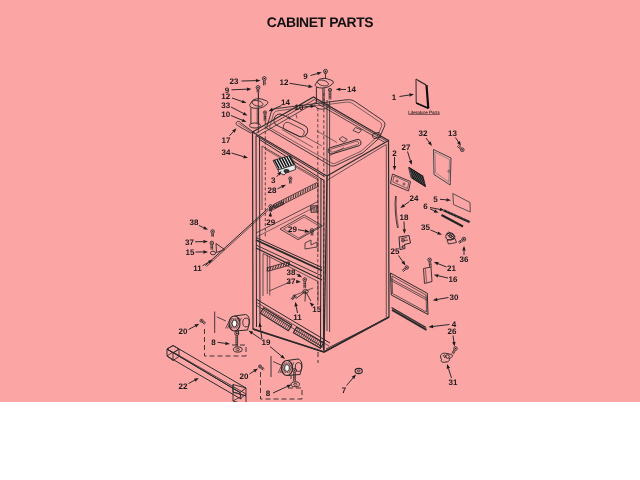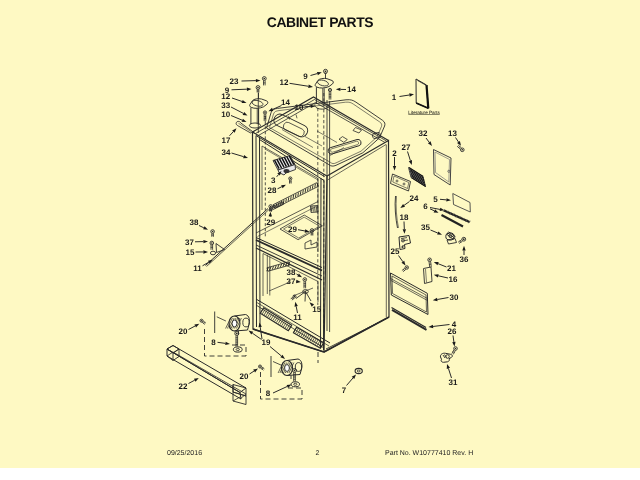--- a/index.html
+++ b/index.html
@@ -1,14 +1,14 @@
 <!DOCTYPE html>
 <html><head><meta charset="utf-8"><style>
 html,body{margin:0;padding:0;background:#fff;-webkit-font-smoothing:antialiased;}
-#page{position:relative;width:640px;height:468px;background:#fef9c3;overflow:hidden;font-family:"Liberation Sans",sans-serif;}
+#page{position:relative;width:640px;height:402px;background:#fca5a5;overflow:hidden;font-family:"Liberation Sans",sans-serif;}
 .ttl{font:bold 13.9px "Liberation Sans",sans-serif;letter-spacing:-0.4px;fill:#111;}
 .lb{font:bold 8px "Liberation Sans",sans-serif;fill:#1a1a1a;}
 .ft{font:7px "Liberation Sans",sans-serif;fill:#222;}
 .lit{font:4.6px "Liberation Sans",sans-serif;fill:#000;}
 </style></head><body>
 <div id="page">
 <svg width="640" height="480" viewBox="0 0 640 480" text-rendering="geometricPrecision">
 <text class="ttl" x="320" y="26.6" text-anchor="middle">CABINET PARTS</text>
 <path d="M252.5,132 L327,176 L324,352 L253,329 Z" stroke="#2a2a2a" stroke-width="1.2" fill="none" stroke-linecap="butt"></path>
 <path d="M327,176 L388.5,140.5 L389,317 L324,352" stroke="#2a2a2a" stroke-width="1.2" fill="none" stroke-linecap="butt"></path>

